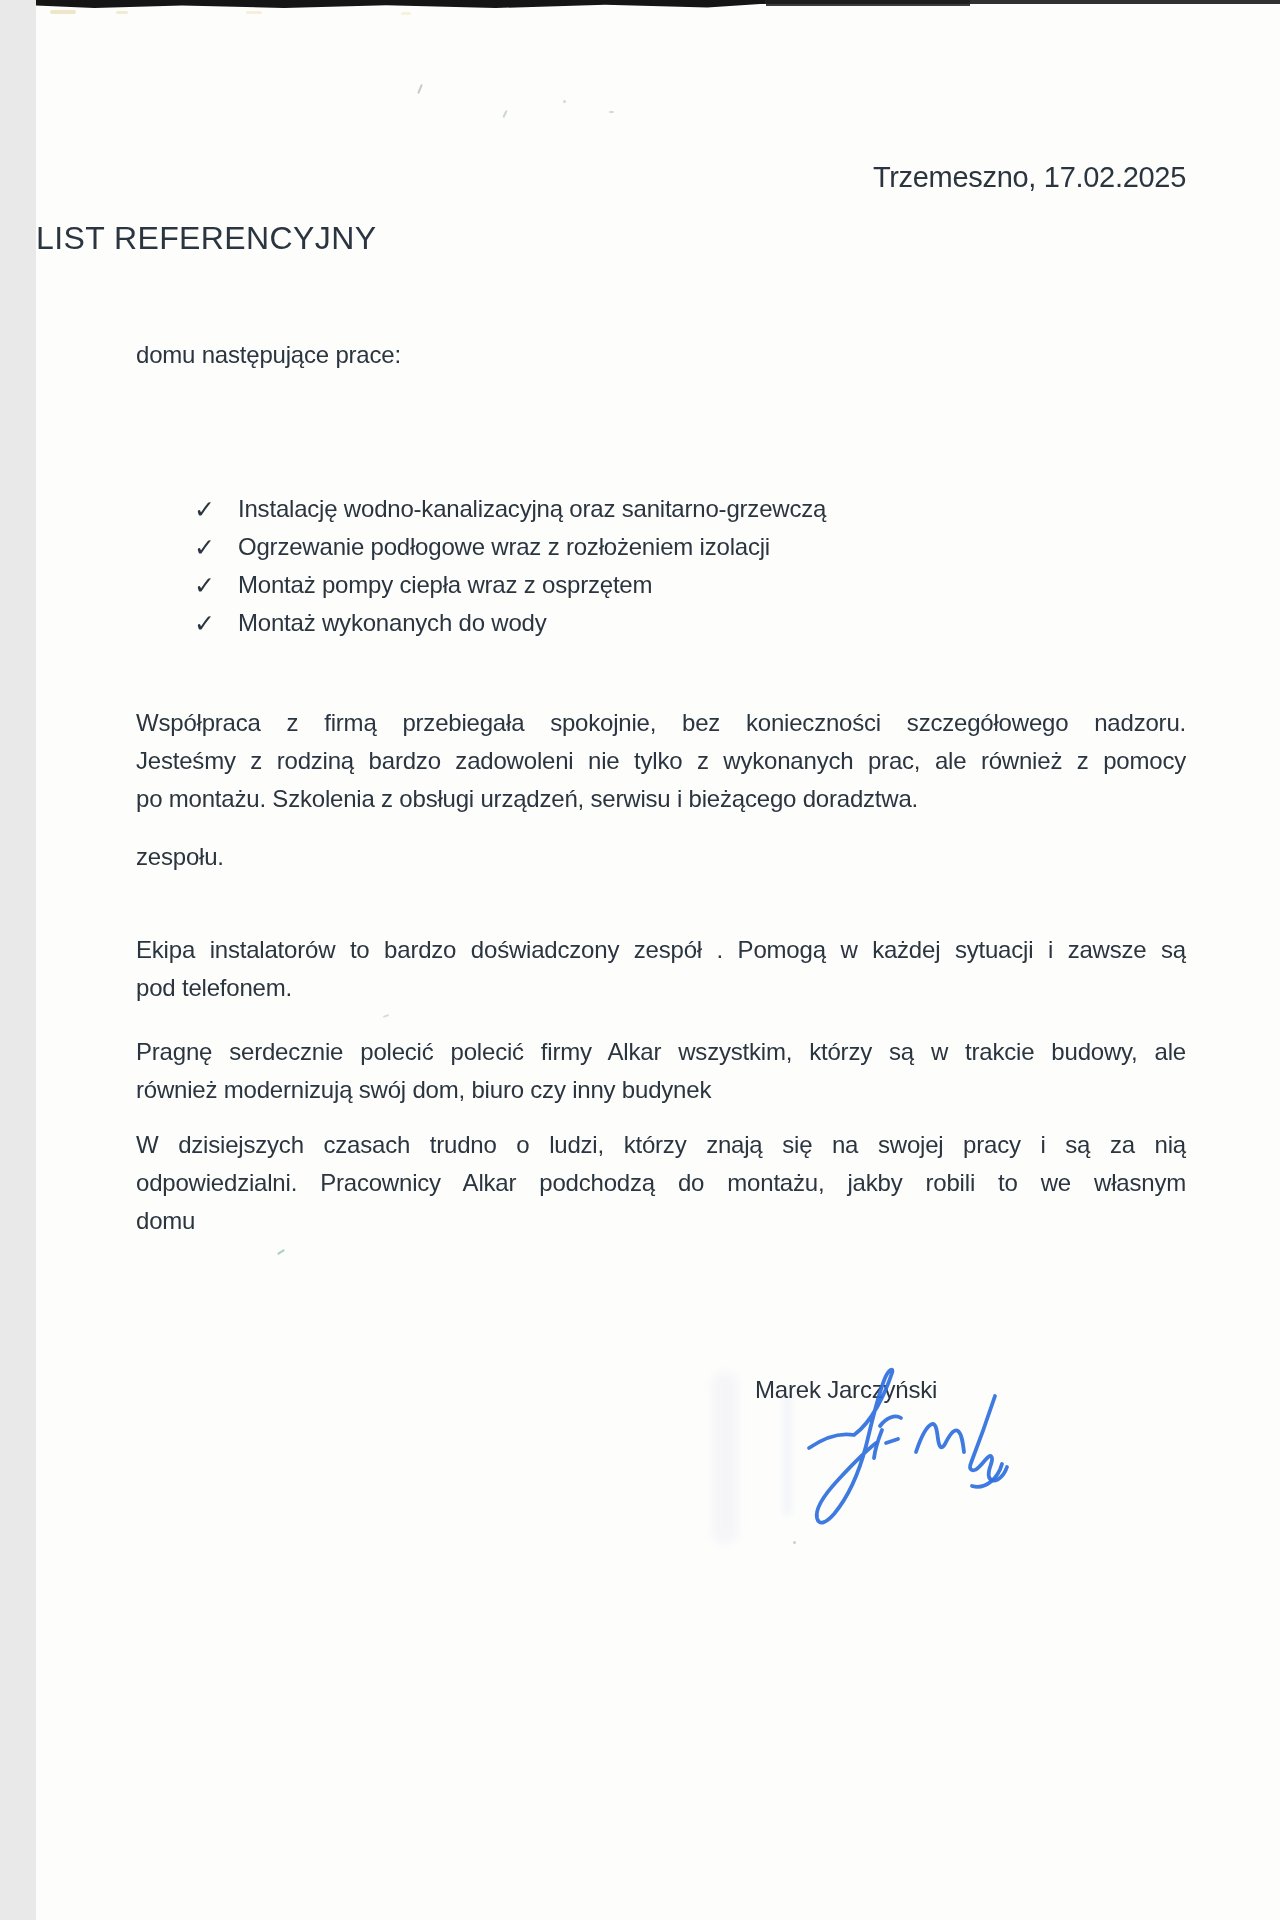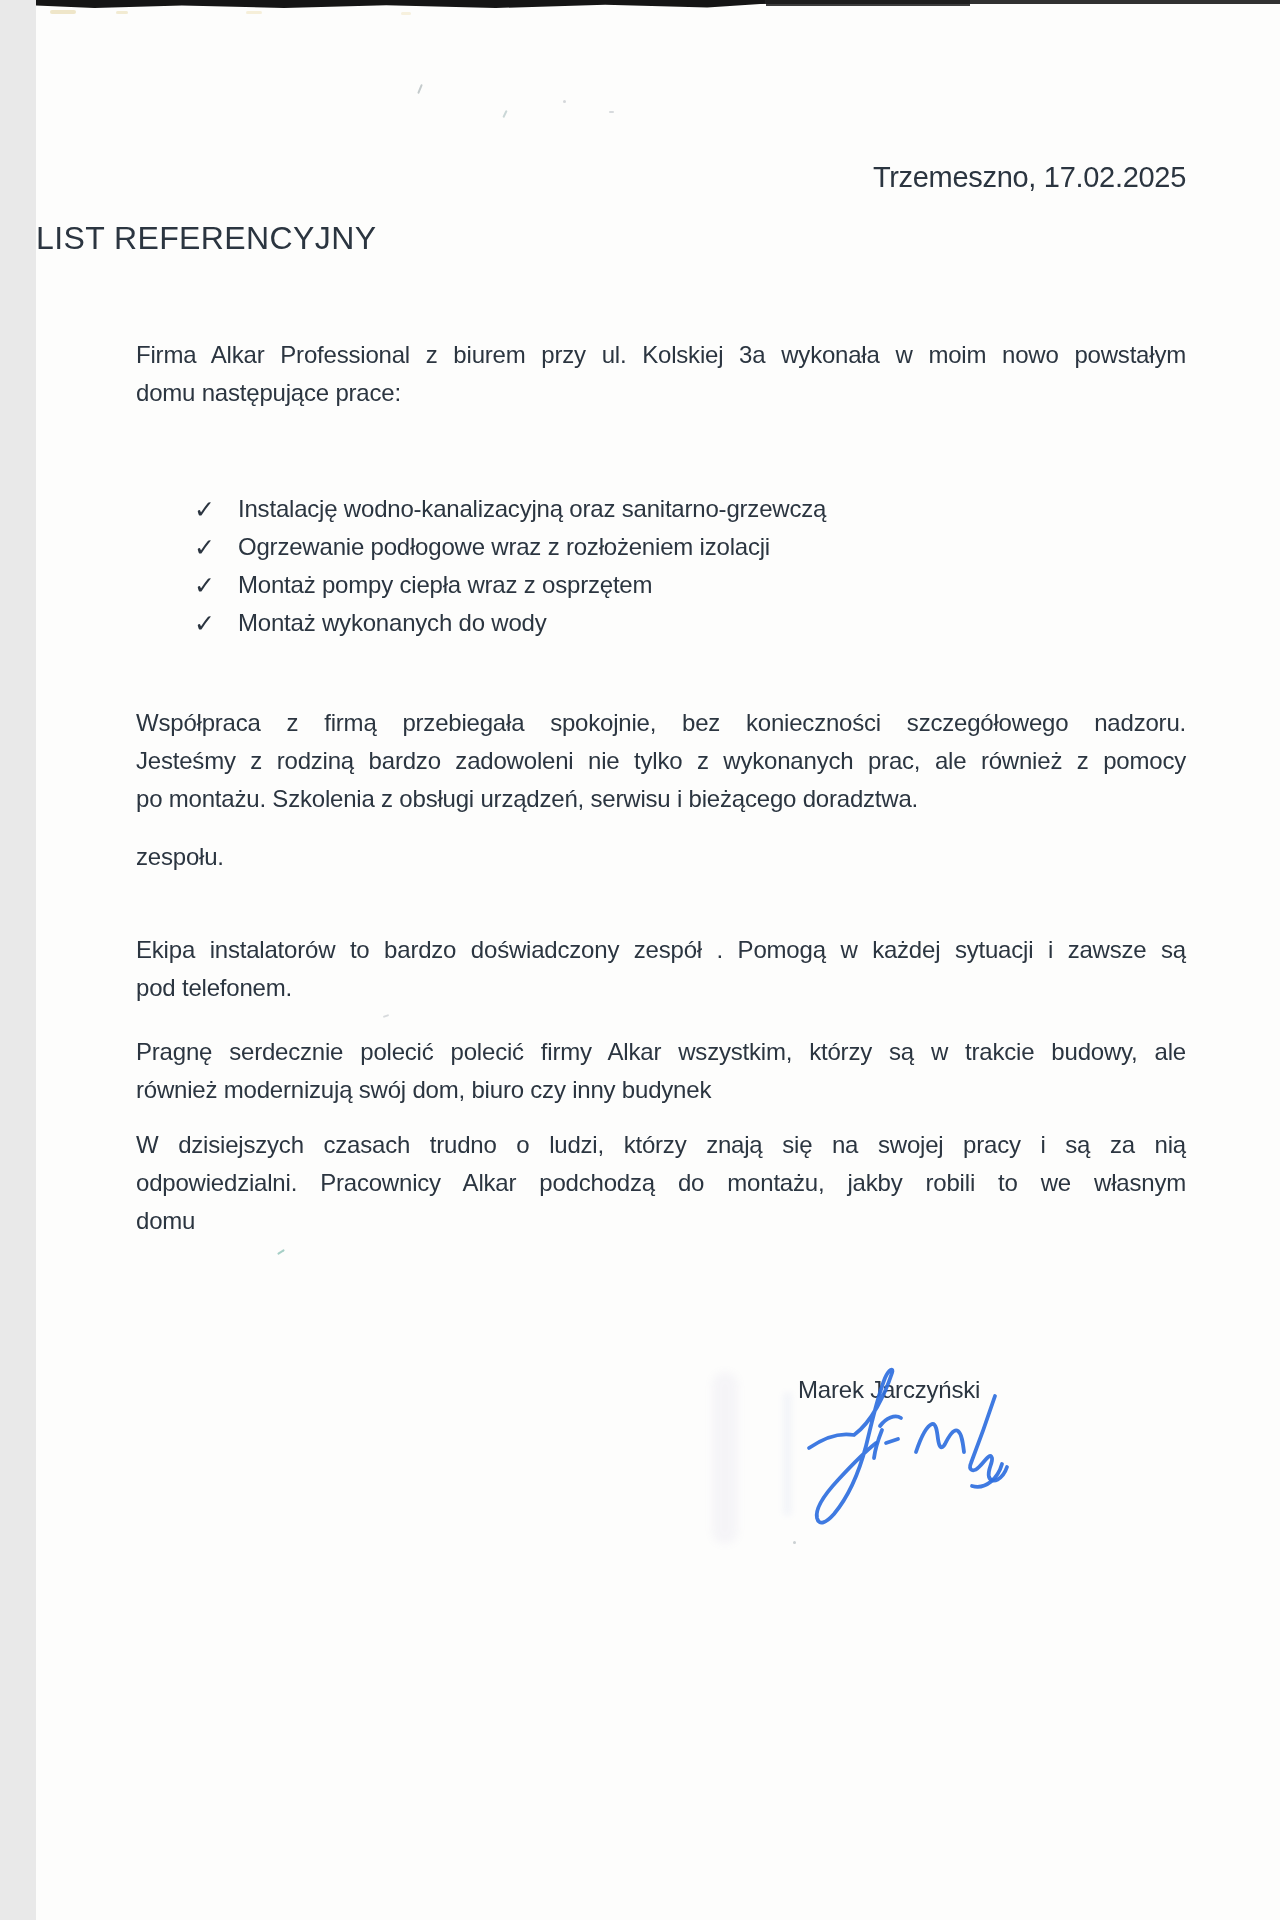--- a/index.html
+++ b/index.html
@@ -35,21 +35,21 @@
   #p2{top:704px;}
   #p3{top:838px;}
   #p4{top:931px;}
   #p5{top:1033px;}
   #p6{top:1126px;}
   .tline{text-align:justify;text-align-last:justify;height:38px;}
   .tline.last{text-align:left;text-align-last:left;}
   .bullet-row{display:flex;height:38px;}
   .check{margin-left:58px;width:44px;flex:0 0 44px;font-size:25px;}
   .btext{flex:1;}
-  .sig-name{position:absolute;top:1376px;left:762px;font-size:24px;letter-spacing:-0.2px;}
+  .sig-name{position:absolute;top:1376px;left:719px;font-size:24px;letter-spacing:-0.2px;}
   .sig-svg{position:absolute;left:740px;top:1366px;width:240px;height:170px;}
   .sig-svg path{fill:none;stroke:var(--sigblue,#2f6fde);stroke-width:3.8;stroke-linecap:round;stroke-linejoin:round;opacity:.92;}
 </style>
 </head>
 <body>
 
 <div class="page">
 
   <div class="scanbar-full"></div>
   <div class="scanbar-left"></div>
@@ -65,21 +65,20 @@
   <div class="speck sp-5"></div>
   <div class="speck sp-6"></div>
   <div class="speck sp-7"></div>
   <div class="speck smudge1"></div>
   <div class="speck smudge2"></div>
 
   <div class="date">Trzemeszno, 17.02.2025</div>
   <div class="title">LIST REFERENCYJNY</div>
 
   <div class="block" id="p1">
-      <div class="tline">Firma Alkar Professional  z biurem przy ul. Kolskiej 3a wykonała w moim nowo powstałym</div>
       <div class="tline last">domu następujące prace:</div>
     </div>
 
   <div class="block" id="checklist">
       <div class="bullet-row">
         <span class="check">✓</span>
         <span class="btext">Instalację wodno-kanalizacyjną oraz sanitarno-grzewczą</span>
       </div>
       <div class="bullet-row">
         <span class="check">✓</span>

